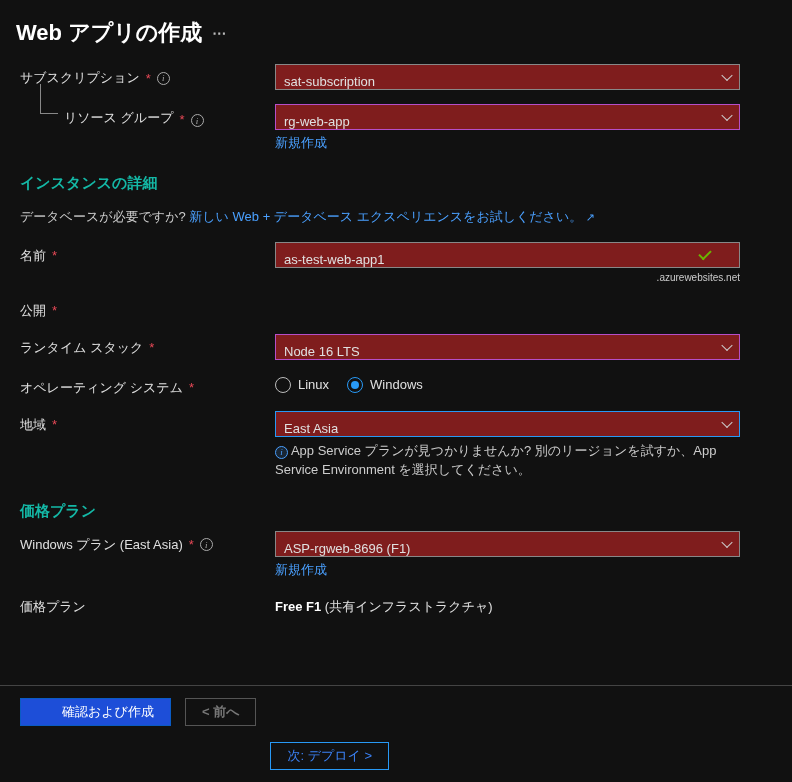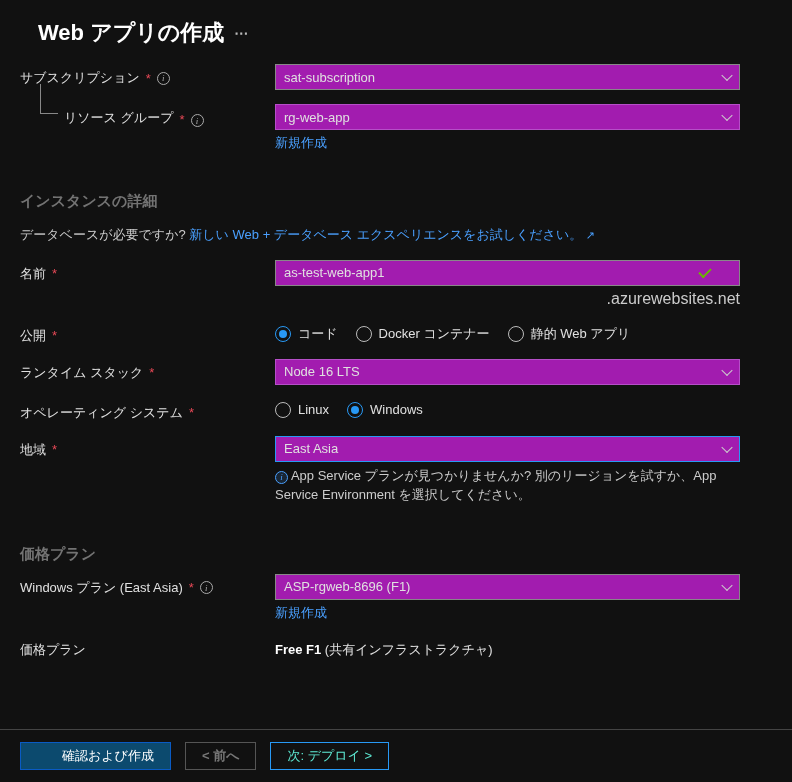--- a/index.html
+++ b/index.html
@@ -10,21 +10,21 @@
     font-size: 13px;
     width: 792px;
     height: 782px;
     overflow: hidden;
     position: relative;
   }
   .page-title {
     font-size: 22px;
     font-weight: 600;
     color: #fff;
-    padding: 18px 20px 6px 38px;
+    padding: 18px 20px 6px 16px;
     display: flex;
     align-items: center;
     gap: 10px;
   }
   .more-dots { font-size: 14px; color: #bbb; letter-spacing: 2px; cursor: pointer; }
   .form-area { padding: 10px 20px 0 20px; }
   .row {
     display: flex;
     align-items: flex-start;
     margin-bottom: 14px;
@@ -62,26 +62,26 @@
     font-size: 9px;
     color: #aaa;
     font-style: italic;
     font-family: Georgia, serif;
   }
   .info-icon.blue { border-color:#4aa0ff; color:#4aa0ff; background:rgba(74,160,255,0.15);}
   .field-col { flex: 1; max-width: 465px; }
   .select {
     width: 100%;
     height: 26px;
-    background: #a21caf;
+    background: #7f1d1d;
     border: 1px solid #888;
     color: #e0e0e0;
     padding: 0 26px 0 8px;
     display: flex;
-    align-items: center;
+    align-items: flex-end;
     position: relative;
     cursor: pointer;
   }
   .select.purple { border-color: #b64fc8; }
   .select.blue { border-color: #2899f5; }
   .select.success::after {
     content: "";
     position: absolute;
     right: 28px;
     top: 50%;
@@ -94,22 +94,22 @@
     position: absolute;
     right: 8px;
     top: 50%;
     width: 8px; height: 8px;
     border-right: 1.5px solid #ccc;
     border-bottom: 1.5px solid #ccc;
     transform: translateY(-70%) rotate(45deg);
   }
   .sublink { color: #4aa0ff; font-size: 13px; margin-top: 4px; cursor: pointer; display:inline-block;}
   .helper-text { color: #ccc; font-size: 13px; margin-top: 4px; line-height: 1.5;}
-  .sub-suffix { text-align: right; color: #ccc; font-size: 16px; margin-top: 4px;}
-  .section-h { font-size: 15px; font-weight: 600; color: #737373; margin: 40px 0 10px 0; }
+  .sub-suffix { text-align: right; color: #ccc; font-size: 10px; margin-top: 4px;}
+  .section-h { font-size: 15px; font-weight: 600; color: #14b8a6; margin: 22px 0 10px 0; }
   .section-desc { color: #ccc; margin-bottom: 14px; line-height:1.6;}
   .radio-group { display: flex; gap: 18px; align-items: center; padding-top: 3px; flex-wrap: wrap;}
   .radio {
     display: inline-flex;
     align-items: center;
     gap: 7px;
     cursor: pointer;
   }
   .radio-circle {
     width: 16px; height: 16px;
@@ -137,22 +137,22 @@
     height: 28px;
     padding: 0 16px;
     border: 1px solid #888;
     background: transparent;
     color: #ccc;
     font-size: 13px;
     cursor: pointer;
     display: inline-flex;
     align-items: center;
   }
-  .btn.primary { background: #0c4a6e; border-color: #0a5bc4; color: #fff; padding-left: 41px; }
-  .btn.blue-outline { border-color: #2899f5; color: #5eead4; }
+  .btn.primary { background: #1d4ed8; border-color: #0a5bc4; color: #fff; padding-left: 41px; }
+  .btn.blue-outline { border-color: #2899f5; color: #3b82f6; margin-top: 44px; }
   .btn.disabled { color: #777; border-color: #555; cursor: default; font-weight: bold;}
   .bold { font-weight: 600; color:#fff;}
 </style>
 </head>
 <body>
 
 <div class="page-title">
   <span>Web アプリの作成</span>
   <span class="more-dots">⋯</span>
 </div>
@@ -209,38 +209,20 @@
         <span>as-test-web-app1</span>
       </div>
       <div class="sub-suffix">.azurewebsites.net</div>
     </div>
   </div>
 
   <div class="row">
     <div class="label-col">
       <span>公開</span>
       <span class="req">*</span>
-    </div>
-    <div class="field-col">
-      <div class="radio-group">
-        <span class="radio selected">
-          <span class="radio-circle">
-              <span class="radio-dot"></span>
-            </span>
-          <span>コード</span>
-        </span>
-        <span class="radio">
-          <span class="radio-circle"></span>
-          <span>Docker コンテナー</span>
-        </span>
-        <span class="radio">
-          <span class="radio-circle"></span>
-          <span>静的 Web アプリ</span>
-        </span>
-      </div>
     </div>
   </div>
 
   <div class="row">
     <div class="label-col">
       <span>ランタイム スタック</span>
       <span class="req">*</span>
     </div>
     <div class="field-col">
       <div class="select purple">

